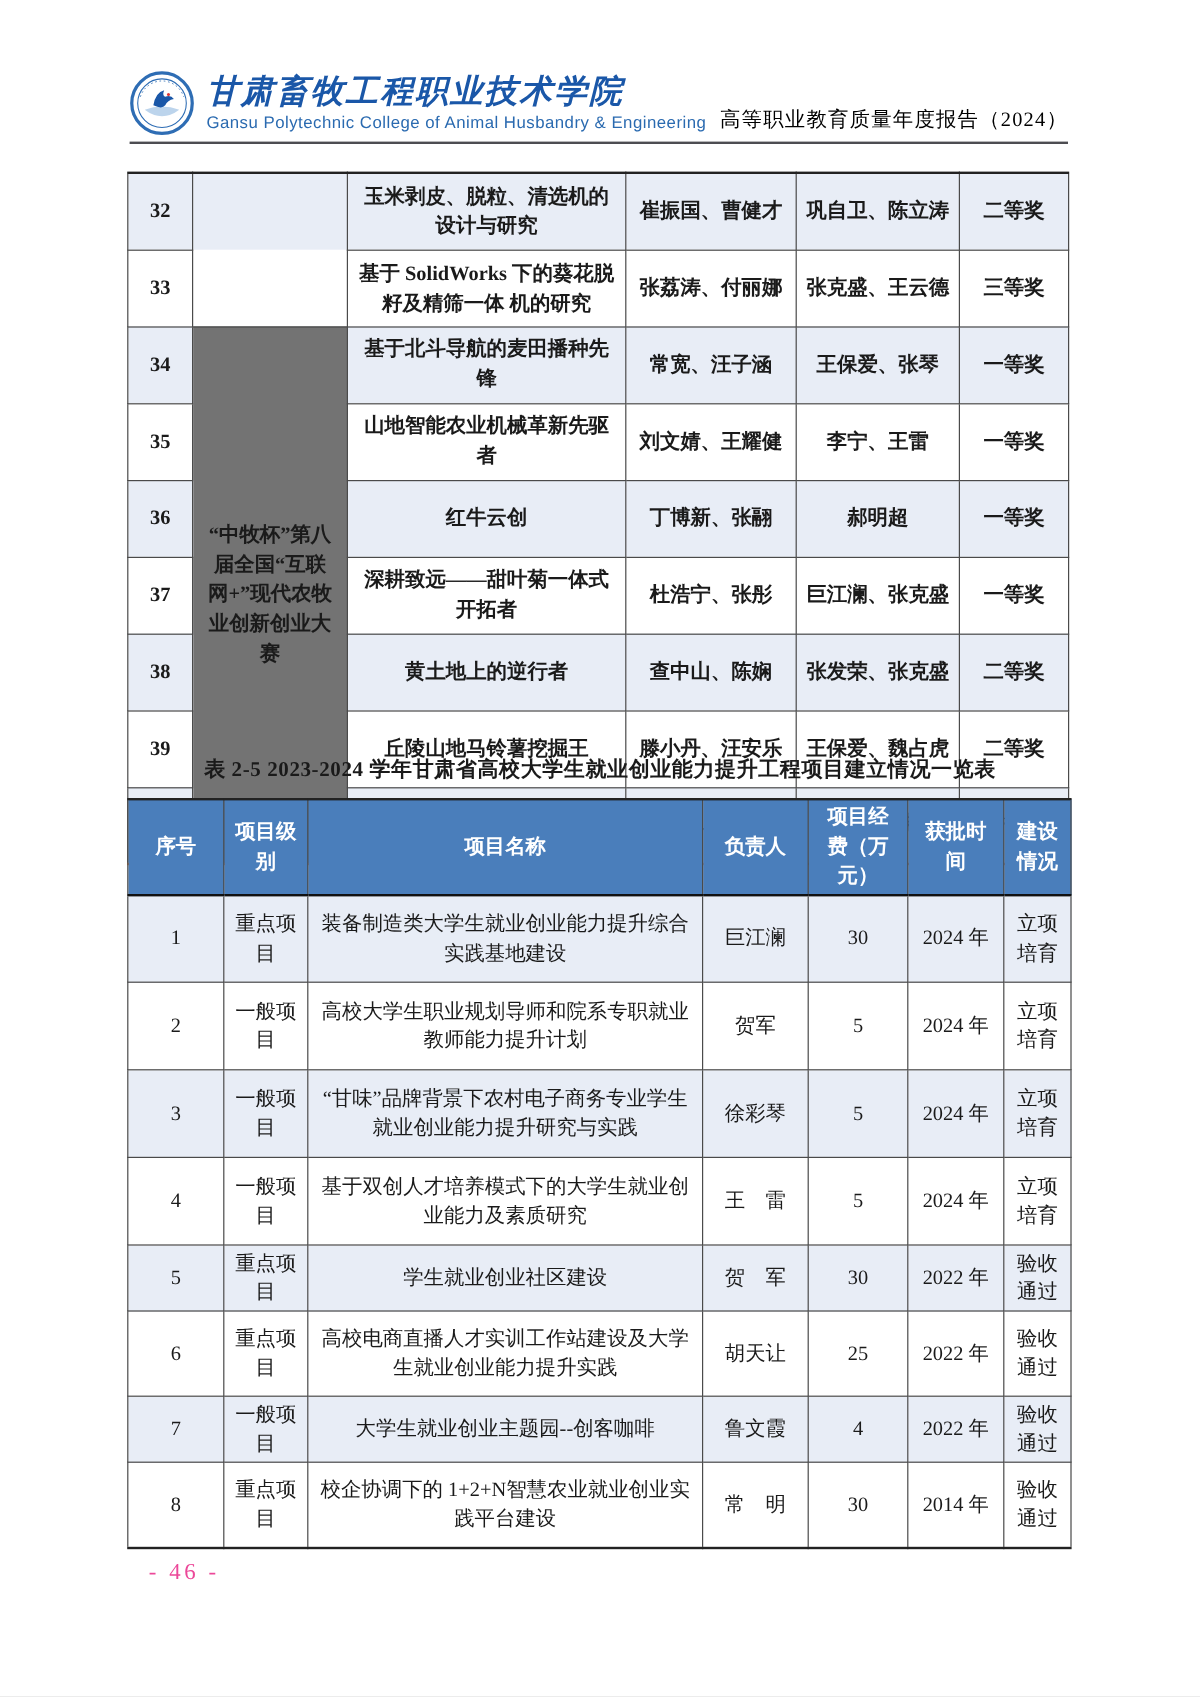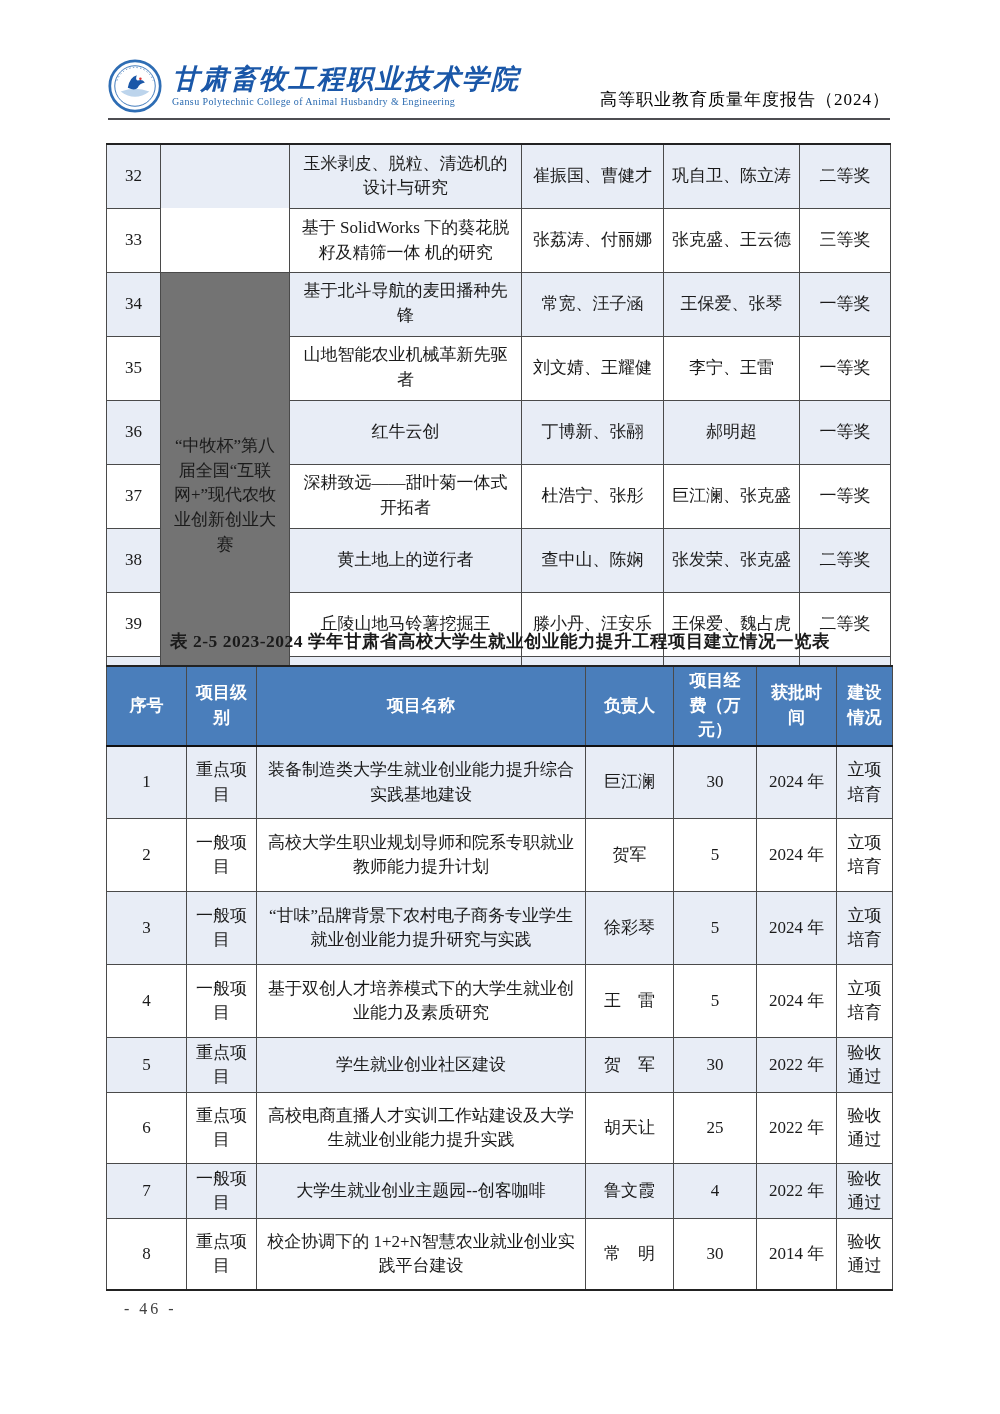--- a/index.html
+++ b/index.html
@@ -15,37 +15,37 @@
     display:flex; justify-content:space-between; align-items:flex-end;
     border-bottom:2px solid #4d4d52; padding-bottom:5px;
   }
   .logo-group { display:flex; align-items:center; gap:10px;margin-top:32px; }
   .emblem { width:54px; height:54px; flex:0 0 auto; }
   .logo-text-cn {
     font-size:27px; font-weight:700; color:#1a57a8; letter-spacing:2px;
     line-height:1.05; font-style:italic;
   }
   .logo-text-en {
-    font-family:Liberation Serif, serif;
-    font-size:10px; color:#2a6ab0; letter-spacing:0.4px; margin-top:3px;
+    font-family:Liberation Sans, sans-serif;
+    font-size:14px; color:#2a6ab0; letter-spacing:0.4px; margin-top:3px;
     font-style:normal;
   }
   .report-title { font-size:17px; color:#000000; margin-bottom:2px; letter-spacing:1px; }
 
   
   table { border-collapse:collapse; table-layout:fixed; }
   td, th {
     border:1px solid #4a4a4a; text-align:center; vertical-align:middle;
     font-size:17px; line-height:1.45; padding:2px 6px; word-break:break-all;
   }
 
   
   .awards-table {
     position:absolute; left:106px; top:143px; width:784px;
-    border-top:2px solid #222; border-bottom:2px solid #f97316;
+    border-top:2px solid #222; border-bottom:2px solid #f97316;font-weight:bold;
   }
   .awards-table tr { height:64px; }
   .shade { background:#e8edf6; }
   .comp-gap {
     background:linear-gradient(to bottom, #e8edf6 0%, #e8edf6 50%, #ffffff 50%, #ffffff 100%);
   }
   .comp-cell { background:#737373; padding:2px 10px; }
   .clipwrap { height:50px; overflow:hidden; line-height:25px; }
 
   
@@ -63,21 +63,21 @@
   .projects-table thead th {
     background:#4a7ebb; color:#ffffff; font-weight:700;
     border-bottom:2.5px solid #111; padding:2px 8px;
   }
   .projects-table .r-tall { height:73px; }
   .projects-table .r-short { height:55px; }
   .narrow2 { padding:2px 9px; }   
 
   
   .page-number {
-    position:absolute; left:124px; top:1300px; font-size:16px; color:#404040;
+    position:absolute; left:124px; top:1300px; font-size:19px; color:#ec4899;
     letter-spacing:3px;
   }
 </style>
 </head>
 <body>
 
 <div class="page">
 
   <div class="page-header">
     <div class="logo-group">

